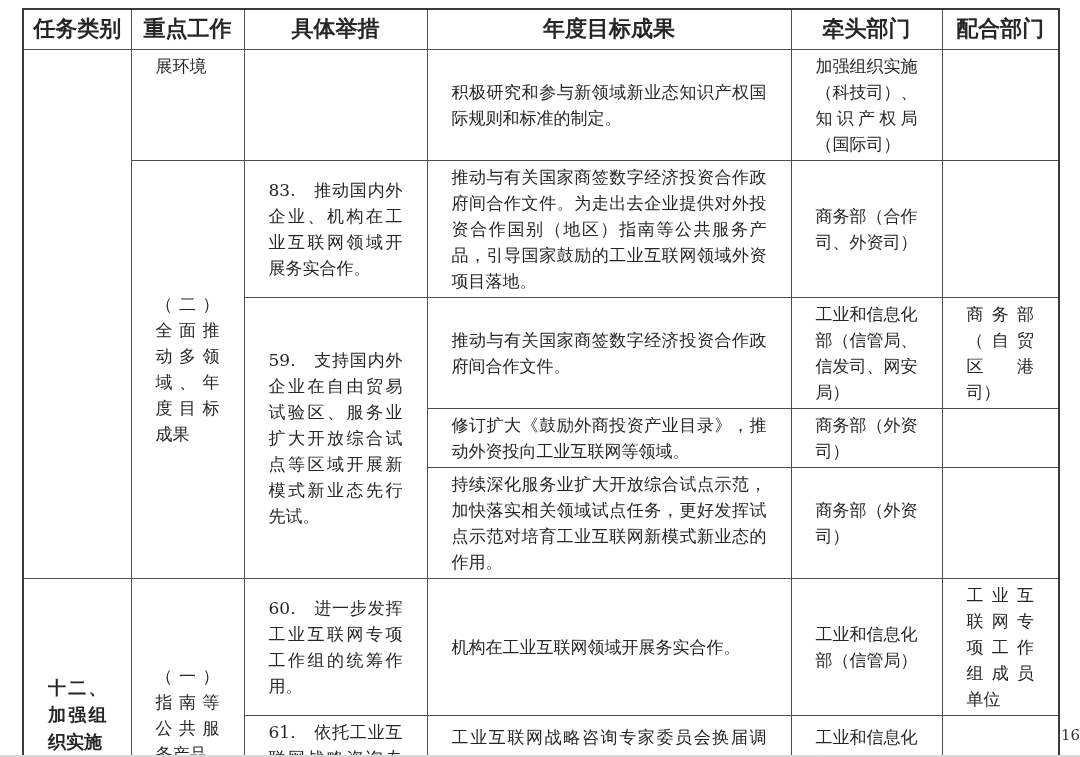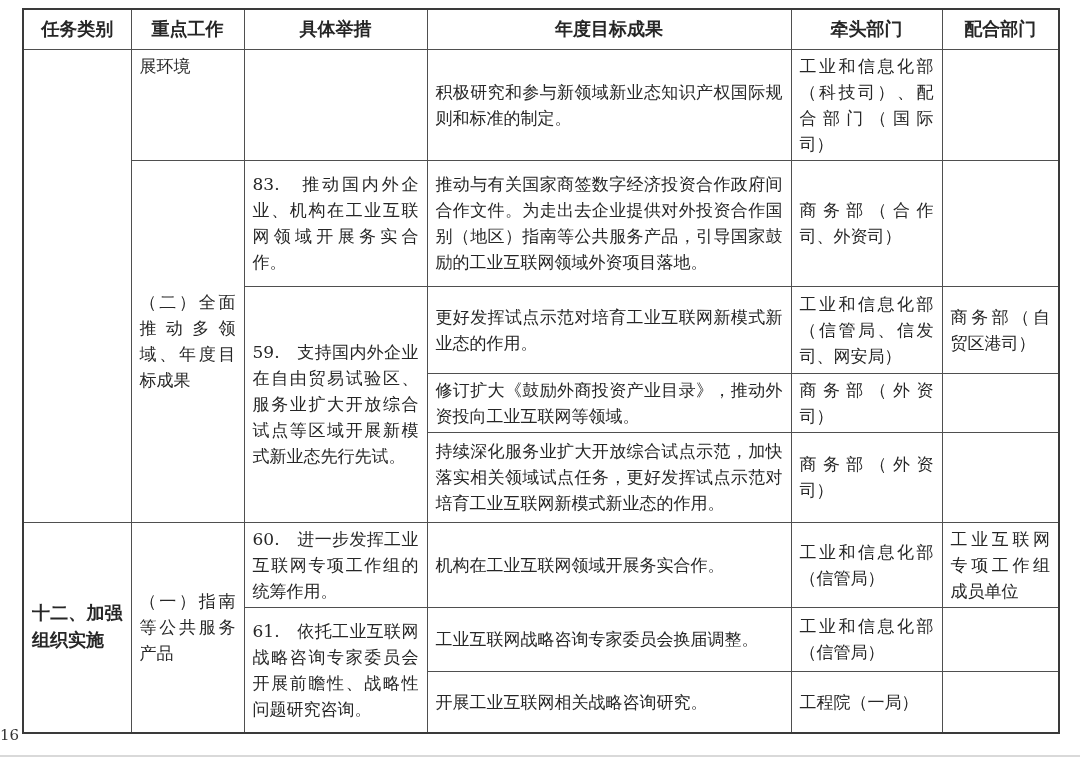--- a/index.html
+++ b/index.html
@@ -20,51 +20,51 @@
     position: absolute;
     left: 22px;
     top: 8px;
     width: 1036px;
     border-collapse: collapse;
     table-layout: fixed;
     border: 2px solid #3a3a3a;
   }
   .doc-table th, .doc-table td {
     border: 1px solid #4f4f4f;
-    padding: 3px 8px;
+    padding: 3px 24px;
     font-size: 17px;
     line-height: 26px;
     vertical-align: middle;
     text-align: justify;
     text-align-last: left;
     word-break: break-all;
     overflow: hidden;
   }
   .doc-table th {
     font-family: "Liberation Sans", sans-serif;
     font-weight: bold;
-    font-size: 18px;
+    font-size: 22px;
     text-align: center;
     text-align-last: center;
     padding: 2px 4px;
   }
   td.section-title {
     font-family: "Liberation Sans", sans-serif;
     font-weight: bold;
     font-size: 18px;
     line-height: 27px;
     text-align: justify;
   }
   td.cell-top { vertical-align: top; }
   .page-num {
     position: absolute;
     left: 0;
     top: 726px;
     width: 100%;
-    text-align: left;
+    text-align: right;
     font-size: 15px;
     color: #333333;
     font-family: "DejaVu Serif", serif;
   }
   .bottom-edge {
     position: absolute;
     left: 0; right: 0; bottom: 0;
     height: 2px;
     background: #d9d9d9;
   }
@@ -92,35 +92,35 @@
       <th>年度目标成果</th>
       <th>牵头部门</th>
       <th>配合部门</th>
     </tr>
 
     <tr style="height:102px">
       <td rowspan="5"></td>
       <td class="cell-top">展环境</td>
       <td></td>
       <td>积极研究和参与新领域新业态知识产权国际规则和标准的制定。</td>
-      <td>工业和信息化部（科技司）、配合部门（国际司）</td>
+      <td>加强组织实施（科技司）、知识产权局（国际司）</td>
       <td></td>
     </tr>
 
     <tr style="height:126px">
       <td rowspan="4">（二）全面推动多领域、年度目标成果</td>
       <td>83.　推动国内外企业、机构在工业互联网领域开展务实合作。</td>
       <td>推动与有关国家商签数字经济投资合作政府间合作文件。为走出去企业提供对外投资合作国别（地区）指南等公共服务产品，引导国家鼓励的工业互联网领域外资项目落地。</td>
       <td>商务部（合作司、外资司）</td>
       <td></td>
     </tr>
 
     <tr style="height:87px">
       <td rowspan="3">59.　支持国内外企业在自由贸易试验区、服务业扩大开放综合试点等区域开展新模式新业态先行先试。</td>
-      <td>更好发挥试点示范对培育工业互联网新模式新业态的作用。</td>
+      <td>推动与有关国家商签数字经济投资合作政府间合作文件。</td>
       <td>工业和信息化部（信管局、信发司、网安局）</td>
       <td>商务部（自贸区港司）</td>
     </tr>
 
     <tr style="height:55px">
       <td>修订扩大《鼓励外商投资产业目录》，推动外资投向工业互联网等领域。</td>
       <td>商务部（外资司）</td>
       <td></td>
     </tr>
 

